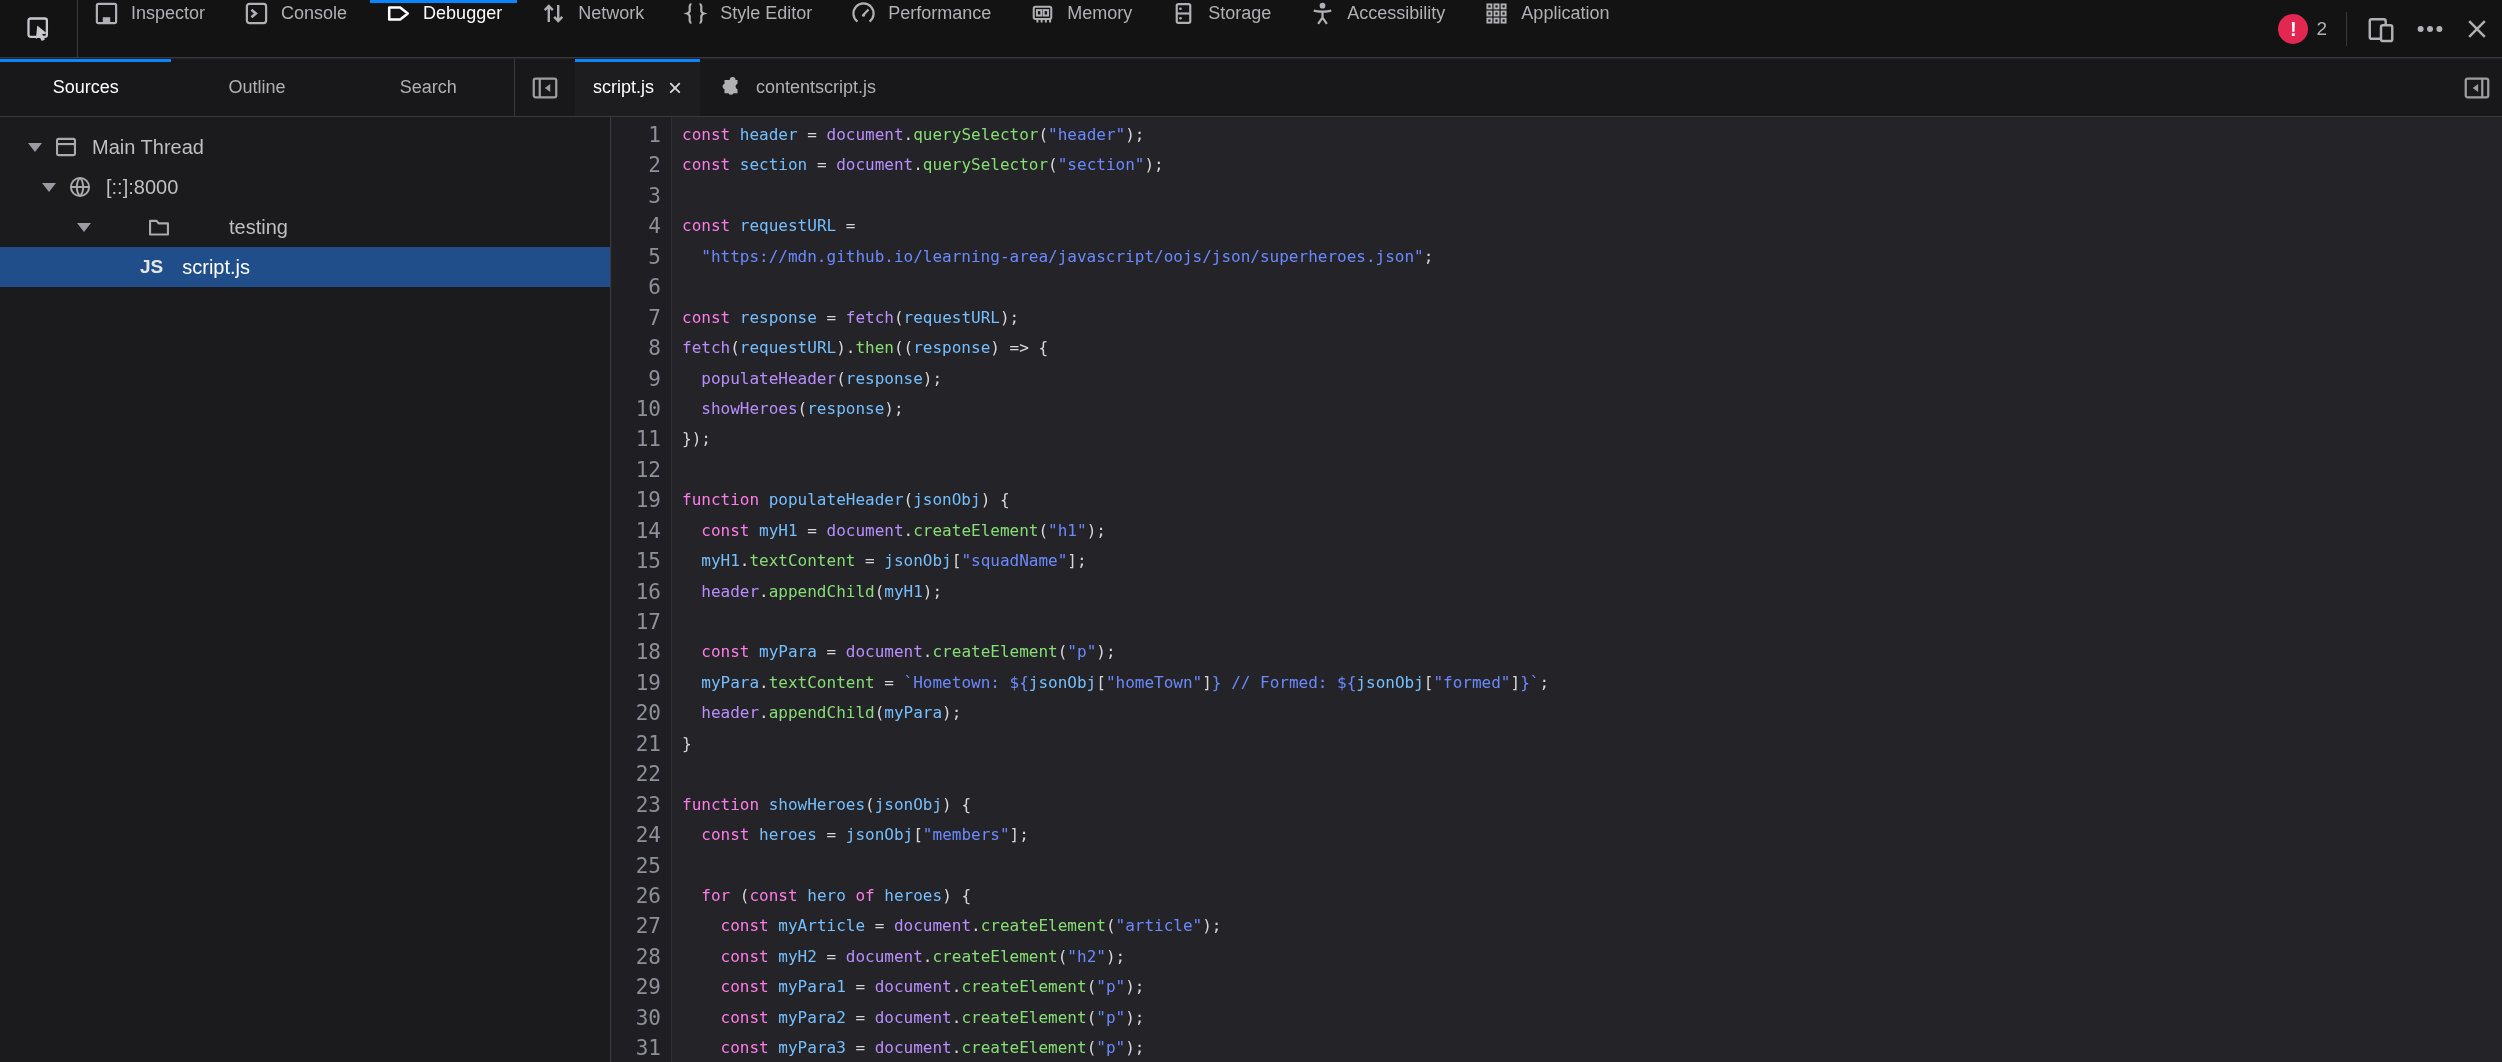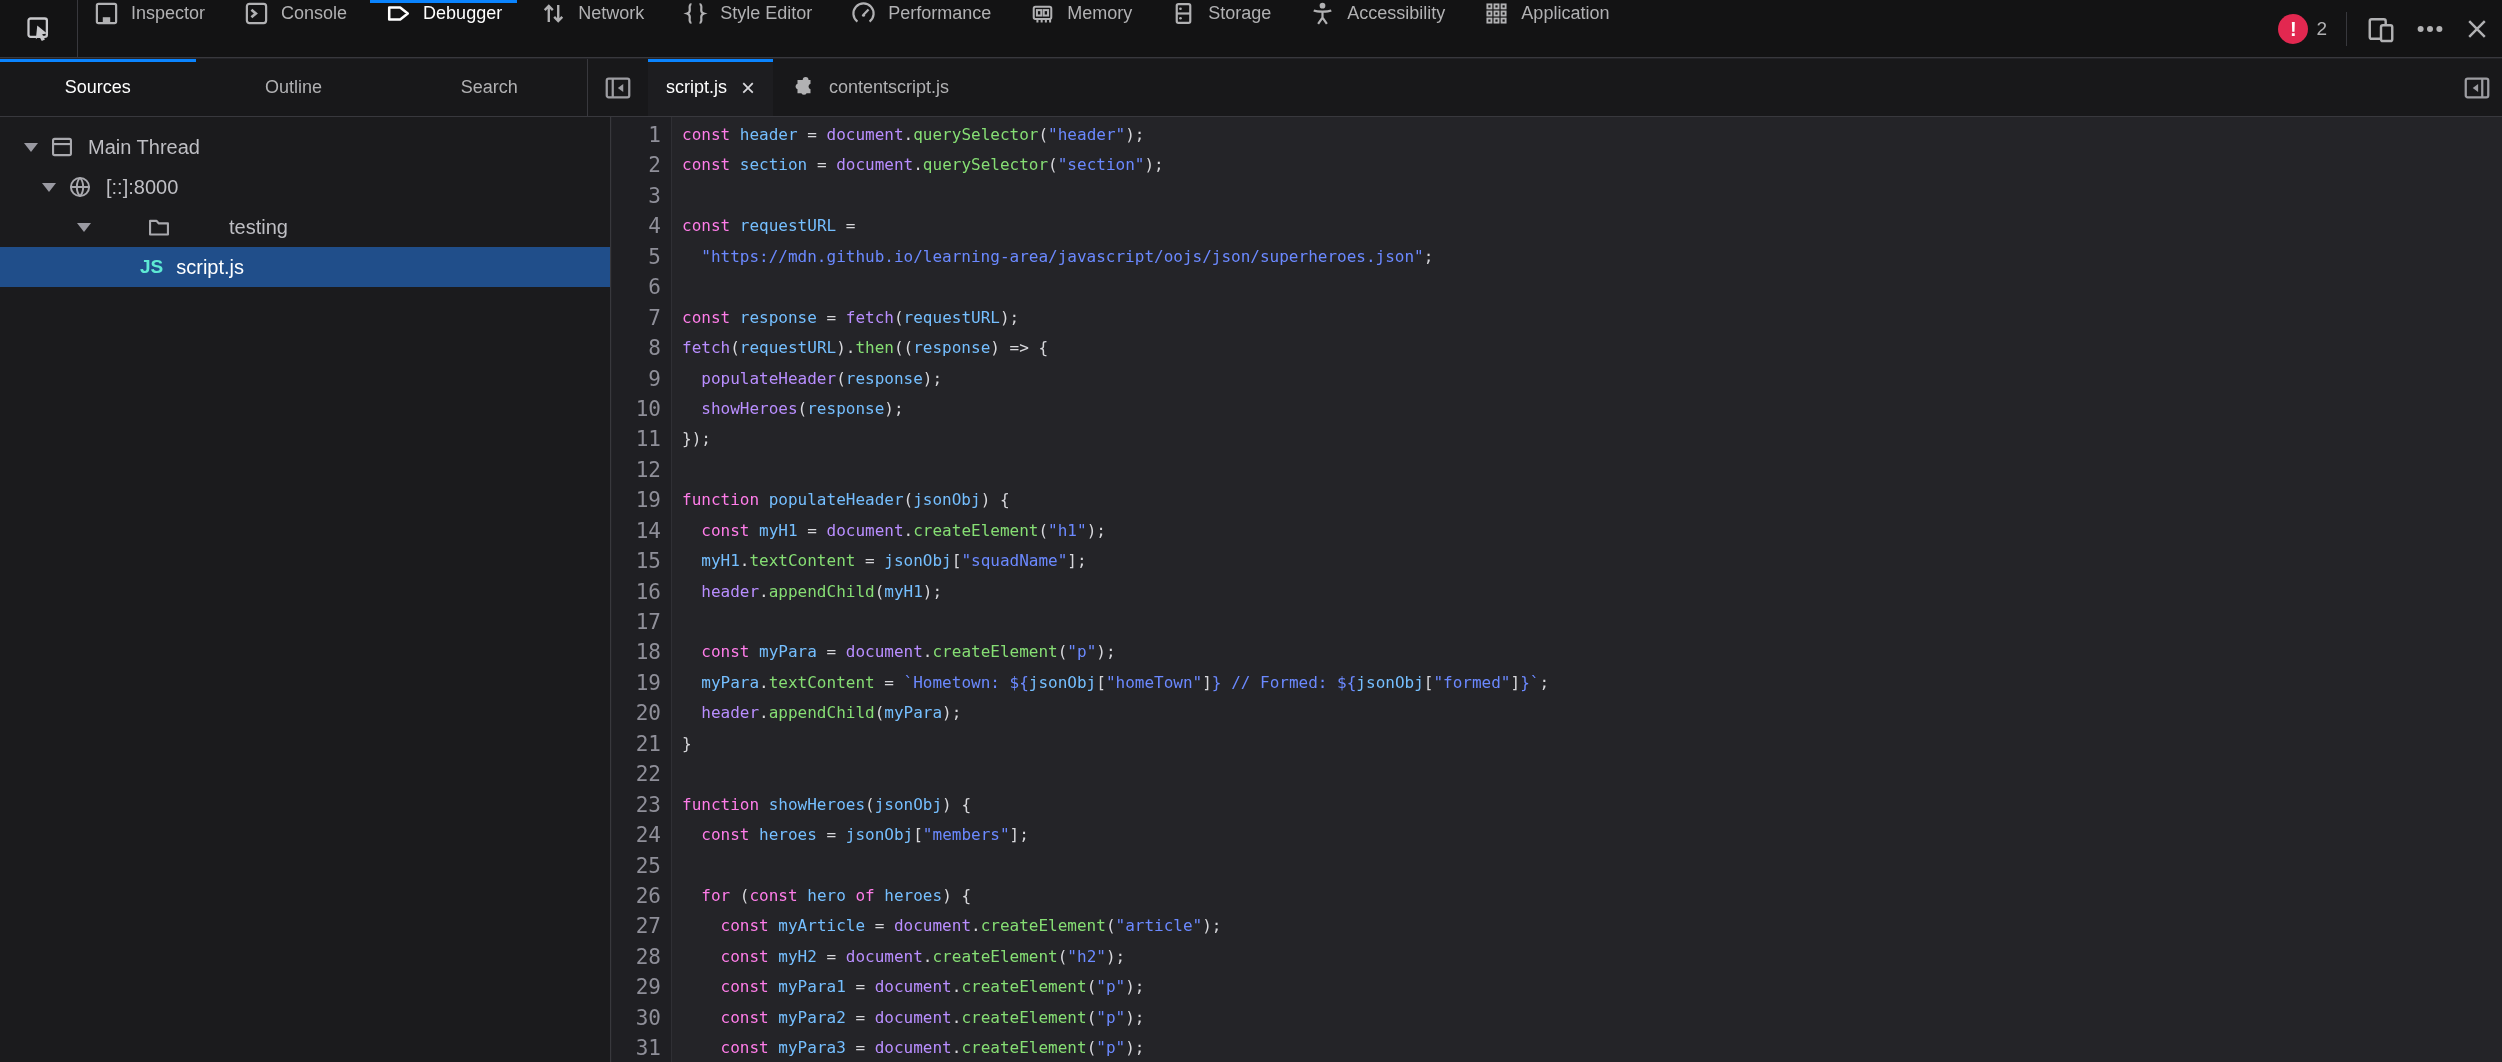--- a/index.html
+++ b/index.html
@@ -40,21 +40,21 @@
   .err-count { font-size:19px; color:#b1b1b3; }
   .vsep { width:1px; height:34px; background:#38383d; }
   .icon { display:inline-flex; align-items:center; justify-content:center; }
   .icon svg { display:block; }
   
   .row2 {
     position:absolute; top:59px; left:0; right:0; height:58px;
     background:#18181a; border-bottom:1px solid #38383d; display:flex;
   }
   .sidebar-tabs {
-    width:588px; flex:none; display:flex; border-right:1px solid #38383d;
+    width:515px; flex:none; display:flex; border-right:1px solid #38383d;
   }
   .side-tab {
     position:relative; flex:1; display:flex; align-items:center; justify-content:center;
     font-size:18px; color:#b1b1b3;
   }
   .side-tab.active { color:#ffffff; }
   .editor-tabbar { flex:1; display:flex; align-items:stretch; position:relative; }
   .etab-collapse {
     width:60px; display:flex; align-items:center; justify-content:center; color:#9d9da2;
   }
@@ -77,21 +77,21 @@
     height:40px; display:flex; align-items:center;
     font-size:20px; color:#bfbfc4; white-space:nowrap;
   }
   .tree-row.selected { background:#204e8a; color:#ffffff; }
   .twisty {
     width:0; height:0; flex:none;
     border-left:7px solid transparent; border-right:7px solid transparent;
     border-top:9px solid #9a9aa2; margin-right:11px;
   }
   .tree-icon { color:#a9a9ae; margin-right:13px; flex:none; }
-  .js-badge { font-weight:bold; font-size:19px; color:#5eead4; margin-right:13px; }
+  .js-badge { font-weight:bold; font-size:19px; color:#e5e5e5; margin-right:19px; }
   
   .editor {
     position:absolute; top:117px; left:612px; right:0; bottom:0;
     background:#242428; display:flex; overflow:hidden;
   }
   .gutter {
     width:60px; flex:none; background:#1f1f23; border-right:1px solid #2f2f34;
     padding:3px 10px 0 0; text-align:right;
     font-family:"DejaVu Sans Mono", monospace; font-size:21px; color:#8f8f99;
   }
@@ -298,21 +298,21 @@
             <rect x="2" y="3" width="12" height="10" rx="1"></rect>
             <path d="M10.8 3 V13"></path>
             <path d="M8.6 5.9 L5.7 8 L8.6 10.1 Z" fill="currentColor" stroke="none"></path>
           </svg>
         </span>
       </div>
     </div>
   </div>
 
   <div class="sidebar-body" id="tree">
-      <div class="tree-row" style="padding-left: 24px;">
+      <div class="tree-row" style="padding-left: 8px; margin-left: 20px;">
         <span class="twisty"></span>
         <span class="icon tree-icon">
           <svg width="26" height="26" viewBox="0 0 16 16" fill="none" stroke="currentColor" stroke-width="1.3">
             <rect x="2.5" y="3" width="11" height="10" rx="1"></rect>
             <path d="M2.5 6.2 H13.5"></path>
           </svg>
         </span>
         <span>Main Thread</span>
       </div>
       <div class="tree-row" style="padding-left: 42px;">

